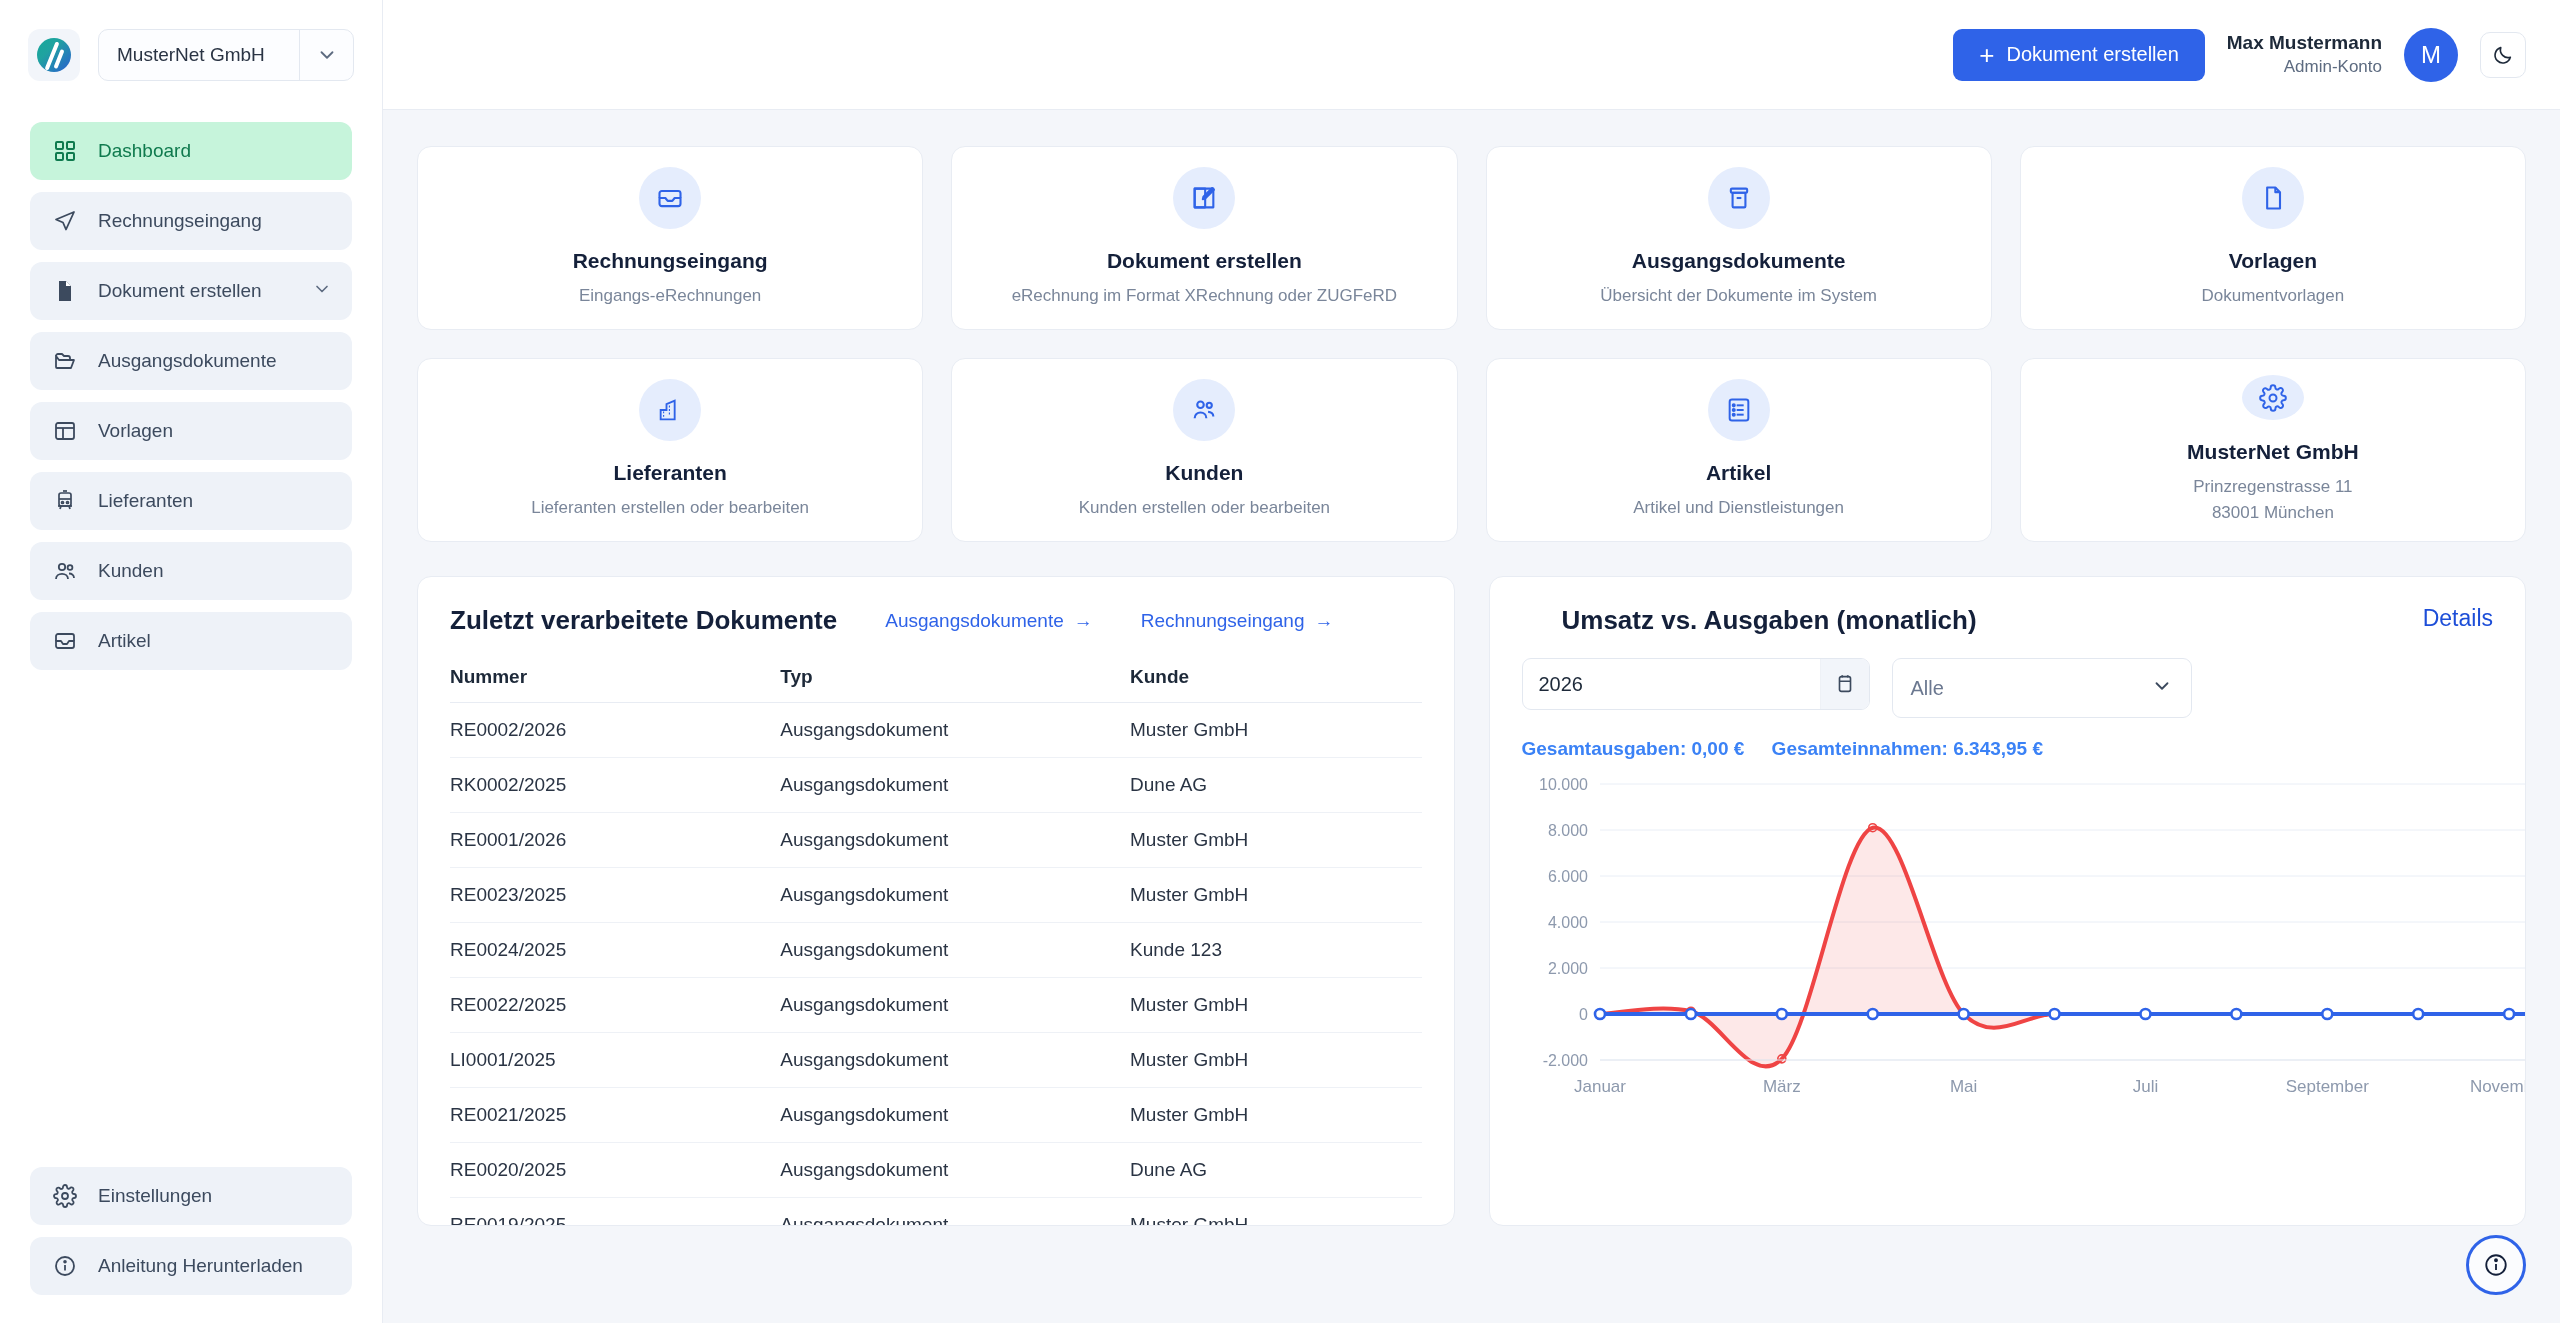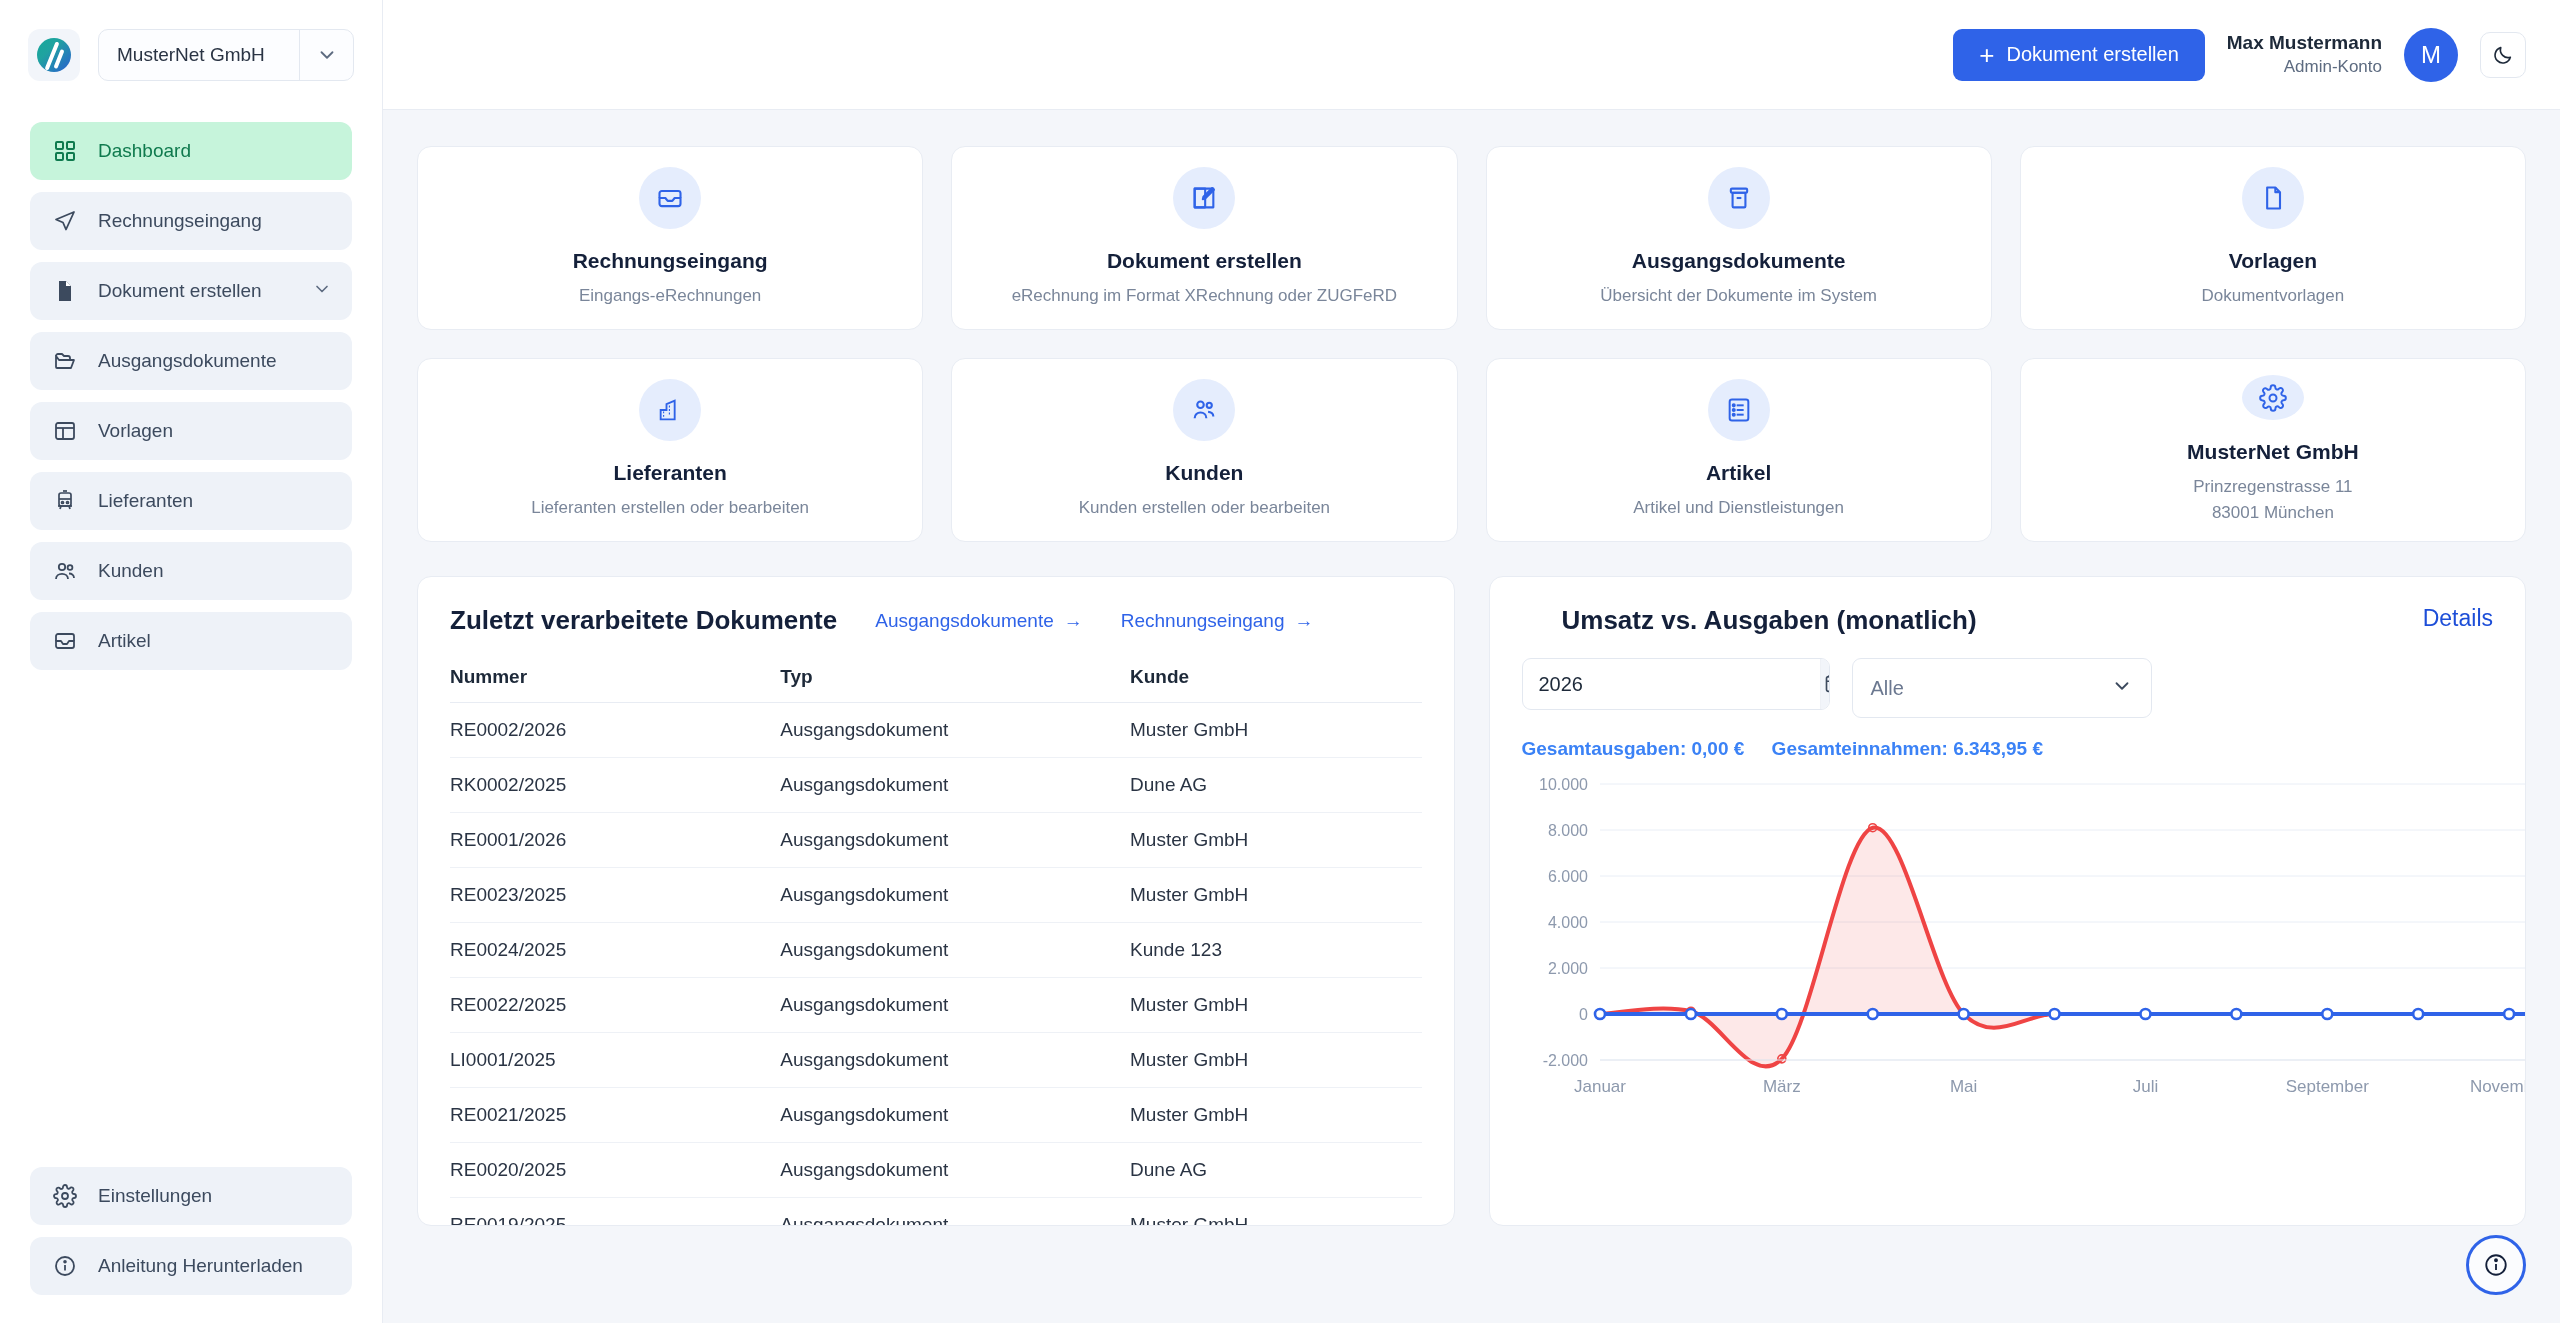--- a/index.html
+++ b/index.html
@@ -110,21 +110,21 @@
   }
   .tile-title { font-size: 21px; font-weight: bold; color: #14203a; margin-bottom: 10px; }
   .tile-sub { font-size: 17px; color: #7a869a; text-align: right; line-height: 1.5; }
 
   
   .panels { display: grid; grid-template-columns: 1fr 1fr; gap: 34px; }
   .panel {
     background: #fff; border: 1px solid #e8ecf3; border-radius: 14px;
     padding: 28px 32px 26px 32px; height: 650px; overflow: hidden;
   }
-  .panel-head { display: flex; align-items: center; gap: 38px; margin-bottom: 30px; }
+  .panel-head { display: flex; align-items: center; gap: 48px; margin-bottom: 30px; }
   .panel-title { font-size: 26px; font-weight: bold; color: #14203a; }
   .panel-link {
     font-size: 19px; color: #2f63e8; cursor: pointer; display: flex;
     align-items: center; gap: 10px; white-space: nowrap;
   }
 
   table.docs { width: 100%; border-collapse: collapse; }
   table.docs th {
     text-align: left; font-size: 19px; color: #1d2939; font-weight: bold;
     padding: 0 0 14px 0; border-bottom: 1px solid #e8ecf3;
@@ -137,21 +137,21 @@
   table.docs th:nth-child(2), table.docs td:nth-child(2) { width: 36%; }
 
   
   .chart-head { display: flex; align-items: flex-start; justify-content: space-between; margin-left: 40px; }
   .details-link { font-size: 23px; color: #1d4ed8; cursor: pointer; }
   .legend { display: flex; gap: 30px; margin-top: 18px; }
   .legend-item { display: flex; align-items: center; gap: 10px; font-size: 17px; color: #6b7890; }
   .legend-dash { width: 26px; height: 4px; border-radius: 2px; }
   .chart-controls { display: flex; gap: 22px; margin-top: 22px; }
   .year-field {
-    width: 308px; height: 52px; border: 1px solid #e3e8f0; border-radius: 9px;
+    width: 348px; height: 52px; border: 1px solid #e3e8f0; border-radius: 9px;
     display: flex; align-items: center; background: #fff; overflow: hidden;
   }
   .year-field input {
     flex: 1; border: none; outline: none; font-size: 20px; color: #1d2939;
     padding: 0 16px; background: transparent; font-family: "Liberation Sans", sans-serif;
   }
   .cal-btn {
     width: 52px; height: 100%; background: #f2f5fa; border-left: 1px solid #eef1f6;
     display: flex; align-items: center; justify-content: center; color: #3c4a5e; cursor: pointer;
   }

